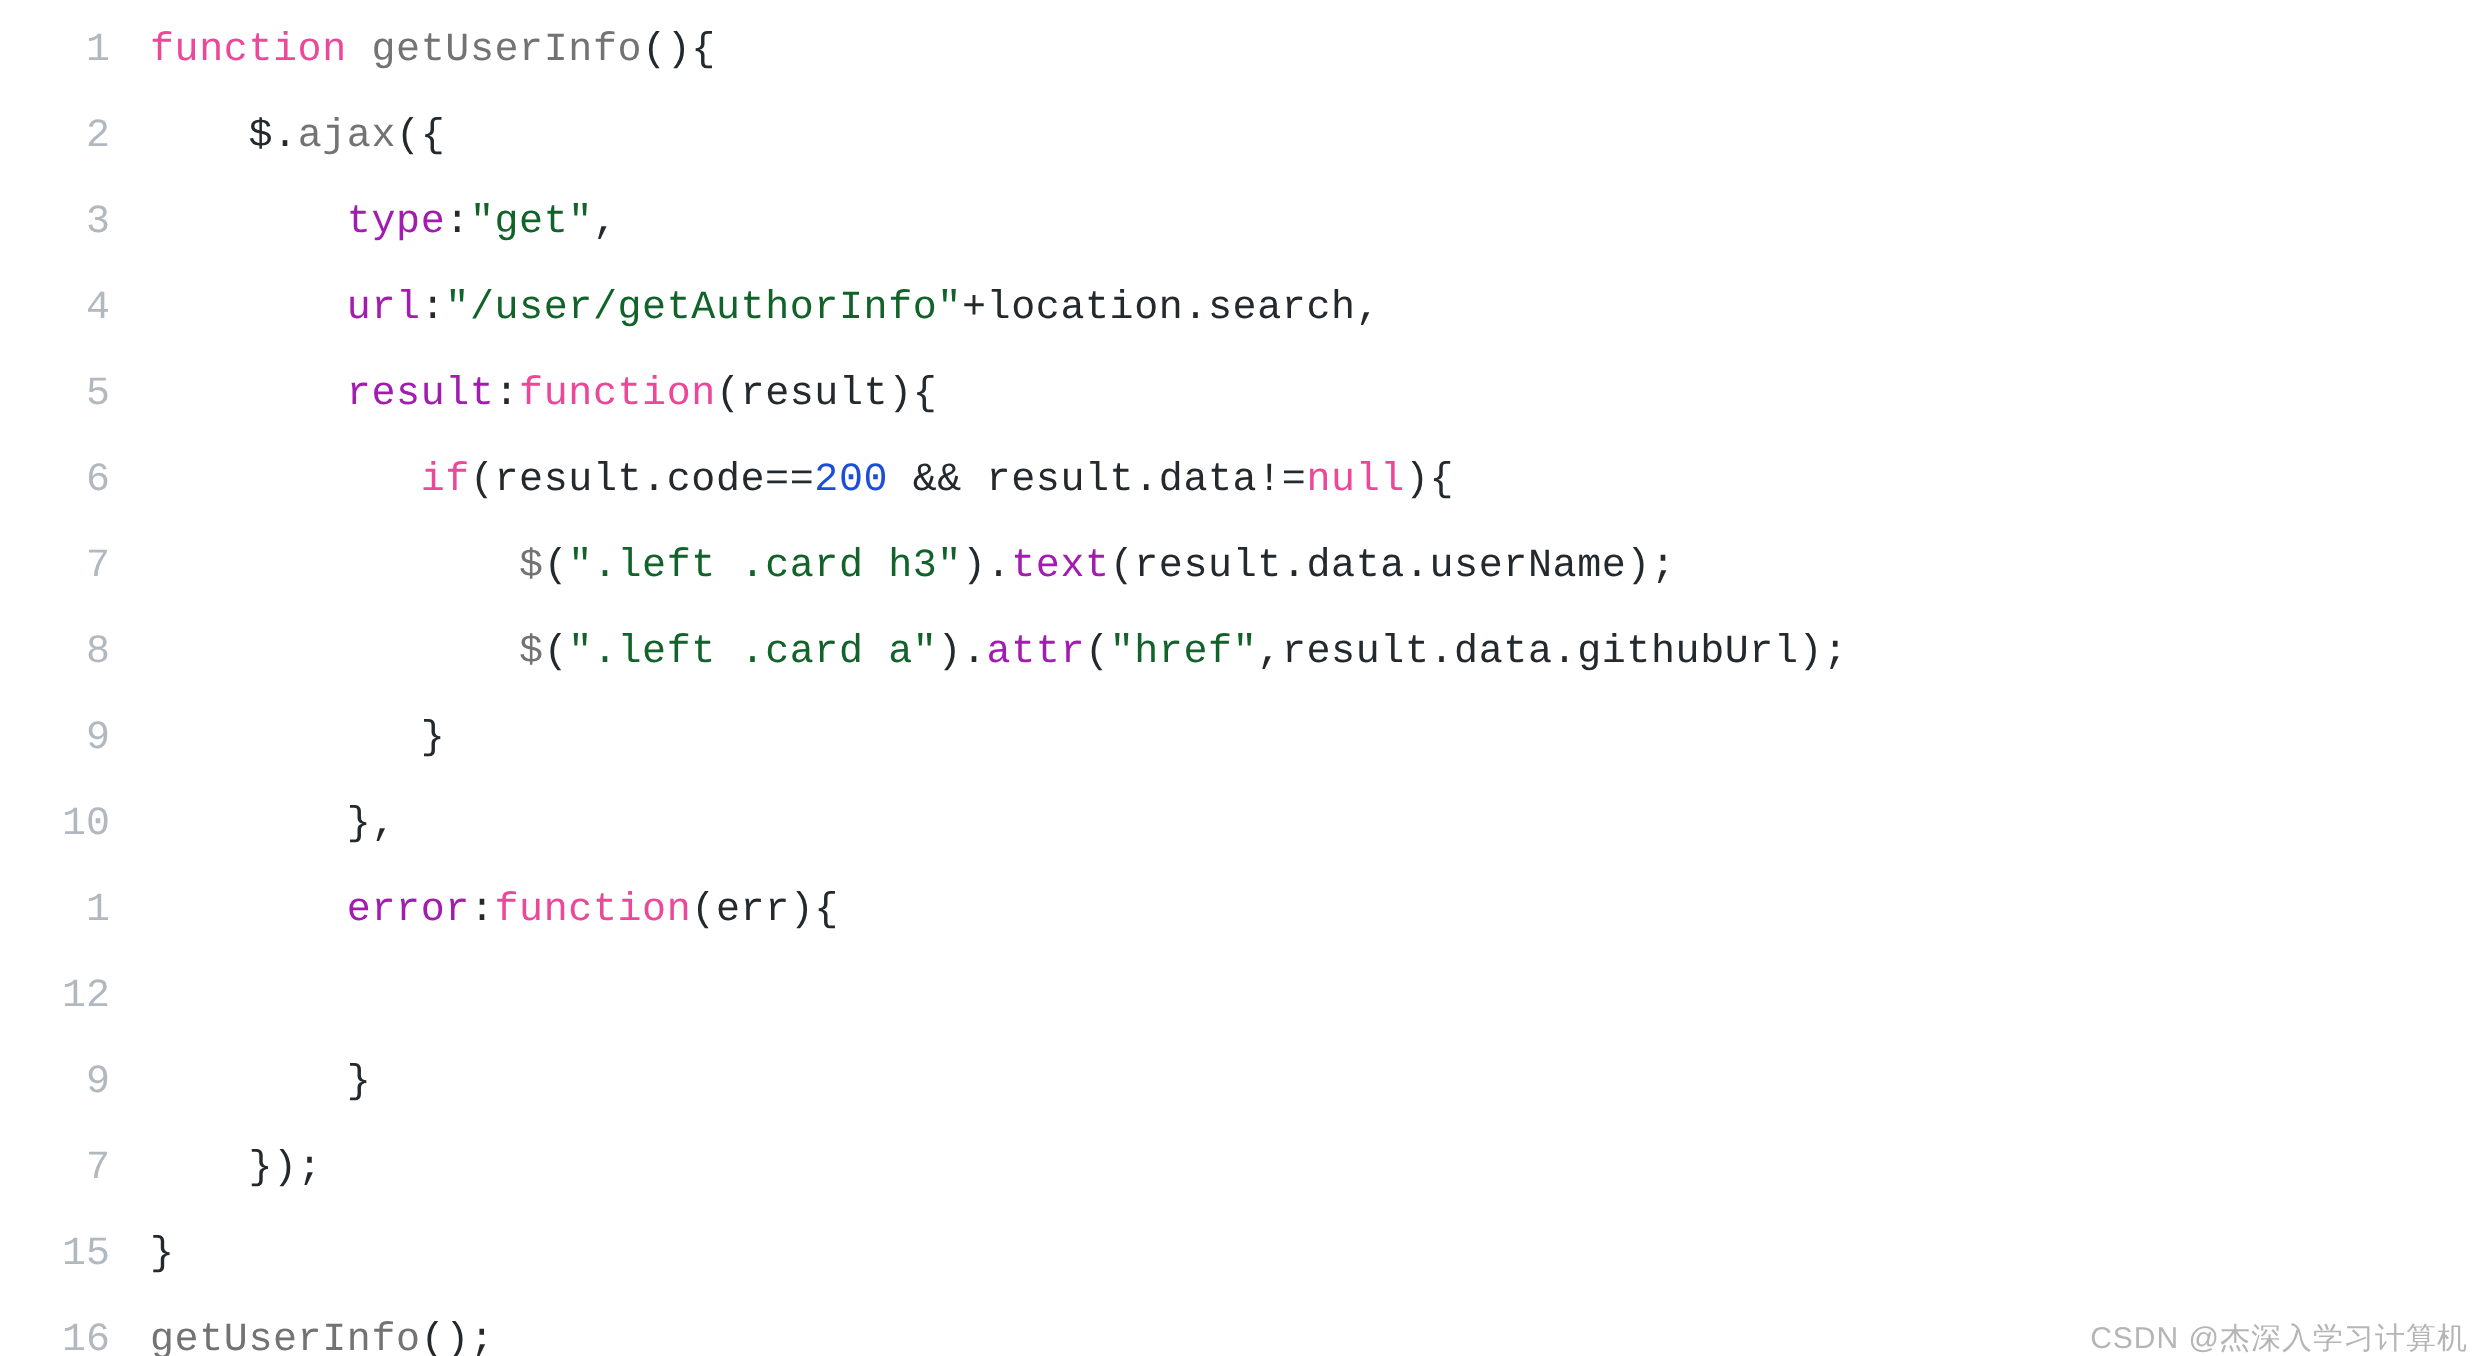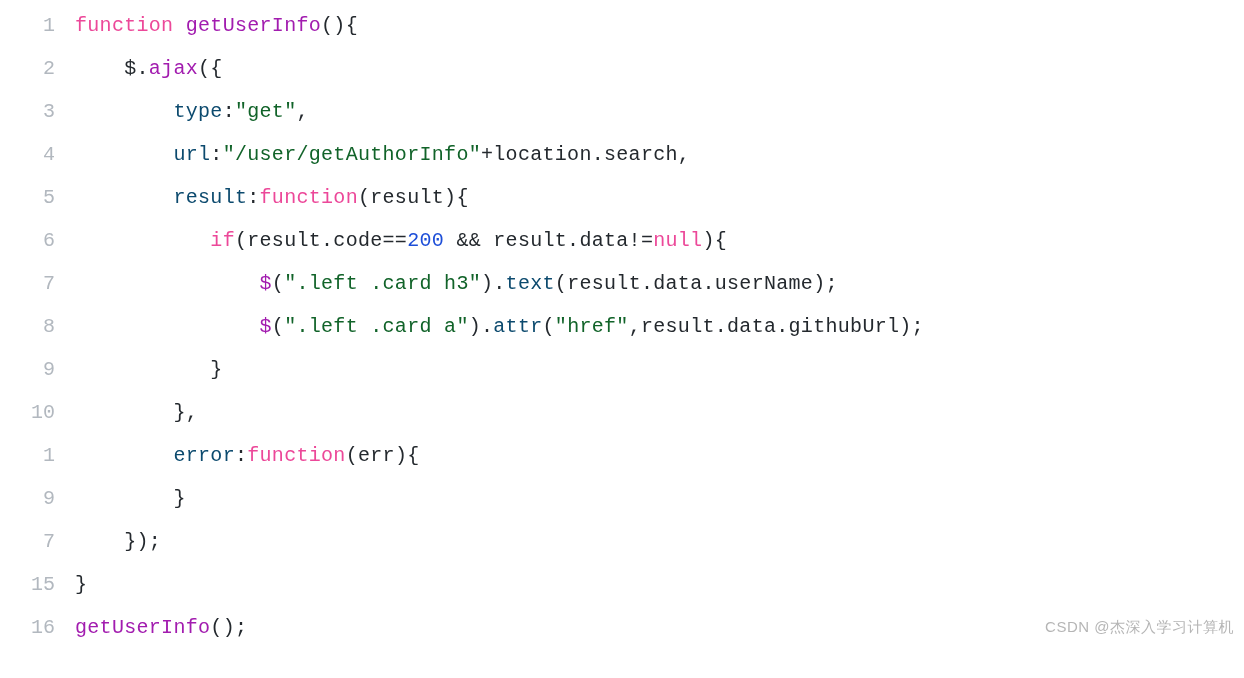--- a/index.html
+++ b/index.html
@@ -26,22 +26,22 @@
     color: #b2b8bf;
     padding-right: 20px;
     flex-shrink: 0;
     user-select: none;
   }
   .code {
     flex: 1;
     letter-spacing: 0.3px;
   }
   .kw   { color: #ec4899; }   
-  .fn   { color: #a21caf; }   
-  .attr { color: #0c4a6e; }   
+  .fn   { color: #737373; }   
+  .attr { color: #a21caf; }   
   .str  { color: #116329; }   
   .num  { color: #1d4ed8; }   
   .pn   { color: #24292e; }   
 
   .watermark {
     position: absolute;
     right: 10px;
     bottom: 5px;
     color: rgba(120,120,120,0.55);
     font-family: -apple-system, BlinkMacSystemFont, "Segoe UI", Arial, "PingFang SC", "Microsoft YaHei", sans-serif;
@@ -59,19 +59,20 @@
       <div class="line"><span class="gutter">2</span><span class="code"><span class="pn">    $.</span><span class="fn">ajax</span><span class="pn">({</span></span></div>
       <div class="line"><span class="gutter">3</span><span class="code"><span class="pn">        </span><span class="attr">type</span><span class="pn">:</span><span class="str">"get"</span><span class="pn">,</span></span></div>
       <div class="line"><span class="gutter">4</span><span class="code"><span class="pn">        </span><span class="attr">url</span><span class="pn">:</span><span class="str">"/user/getAuthorInfo"</span><span class="pn">+location.search,</span></span></div>
       <div class="line"><span class="gutter">5</span><span class="code"><span class="pn">        </span><span class="attr">result</span><span class="pn">:</span><span class="kw">function</span><span class="pn">(result){</span></span></div>
       <div class="line"><span class="gutter">6</span><span class="code"><span class="pn">           </span><span class="kw">if</span><span class="pn">(result.code==</span><span class="num">200</span><span class="pn"> &amp;&amp; result.data!=</span><span class="kw">null</span><span class="pn">){</span></span></div>
       <div class="line"><span class="gutter">7</span><span class="code"><span class="pn">               </span><span class="fn">$</span><span class="pn">(</span><span class="str">".left .card h3"</span><span class="pn">).</span><span class="attr">text</span><span class="pn">(result.data.userName);</span></span></div>
       <div class="line"><span class="gutter">8</span><span class="code"><span class="pn">               </span><span class="fn">$</span><span class="pn">(</span><span class="str">".left .card a"</span><span class="pn">).</span><span class="attr">attr</span><span class="pn">(</span><span class="str">"href"</span><span class="pn">,result.data.githubUrl);</span></span></div>
       <div class="line"><span class="gutter">9</span><span class="code"><span class="pn">           }</span></span></div>
       <div class="line"><span class="gutter">10</span><span class="code"><span class="pn">        },</span></span></div>
       <div class="line"><span class="gutter">1</span><span class="code"><span class="pn">        </span><span class="attr">error</span><span class="pn">:</span><span class="kw">function</span><span class="pn">(err){</span></span></div>
+      <div class="line"><span class="gutter">12</span><span class="code"><span class="pn"></span></span></div>
       <div class="line"><span class="gutter">9</span><span class="code"><span class="pn">        }</span></span></div>
       <div class="line"><span class="gutter">7</span><span class="code"><span class="pn">    });</span></span></div>
       <div class="line"><span class="gutter">15</span><span class="code"><span class="pn">}</span></span></div>
       <div class="line"><span class="gutter">16</span><span class="code"><span class="fn">getUserInfo</span><span class="pn">();</span></span></div>
     </div>
   <div class="watermark">CSDN @杰深入学习计算机</div>
 </div>
 
 </body></html>

